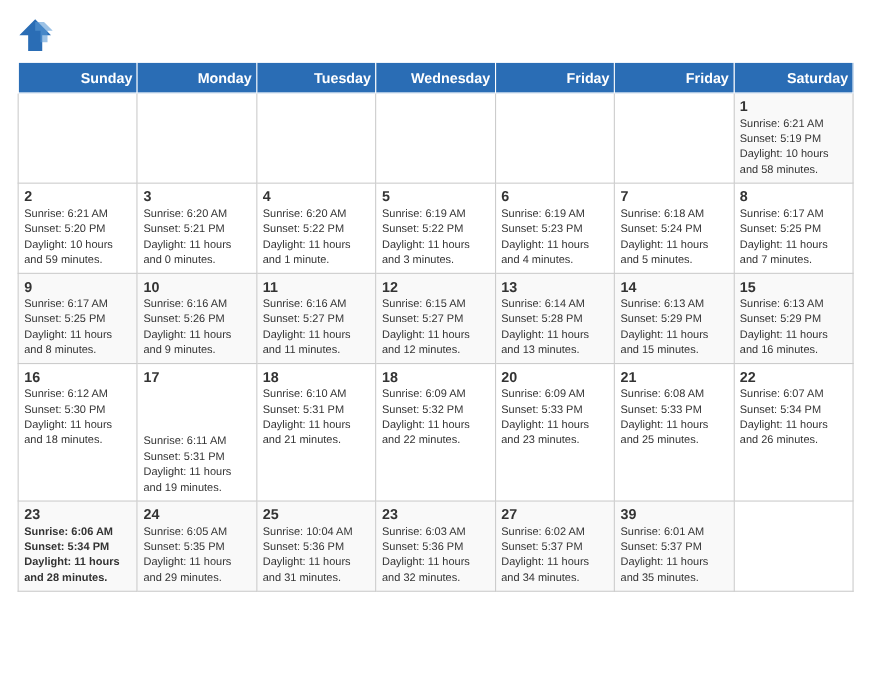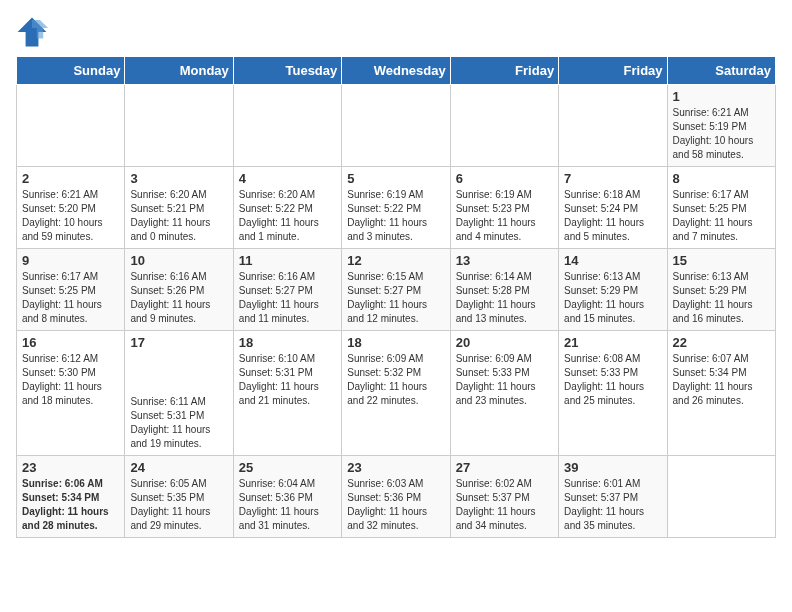--- a/index.html
+++ b/index.html
@@ -305,21 +305,21 @@
         </td>
         <td>
           <span class="day-number">24</span>
           <div class="day-info" style="white-space: pre-line;">Sunrise: 6:05 AM
 Sunset: 5:35 PM
 Daylight: 11 hours
 and 29 minutes.</div>
         </td>
         <td>
           <span class="day-number">25</span>
-          <div class="day-info" style="white-space: pre-line;">Sunrise: 6:04 AM
+          <div class="day-info" style="white-space: pre-line;">Sunrise: 10:04 AM
 Sunset: 5:36 PM
 Daylight: 11 hours
 and 31 minutes.</div>
         </td>
         <td>
           <span class="day-number">23</span>
           <div class="day-info" style="white-space: pre-line;">Sunrise: 6:03 AM
 Sunset: 5:36 PM
 Daylight: 11 hours
 and 32 minutes.</div>

